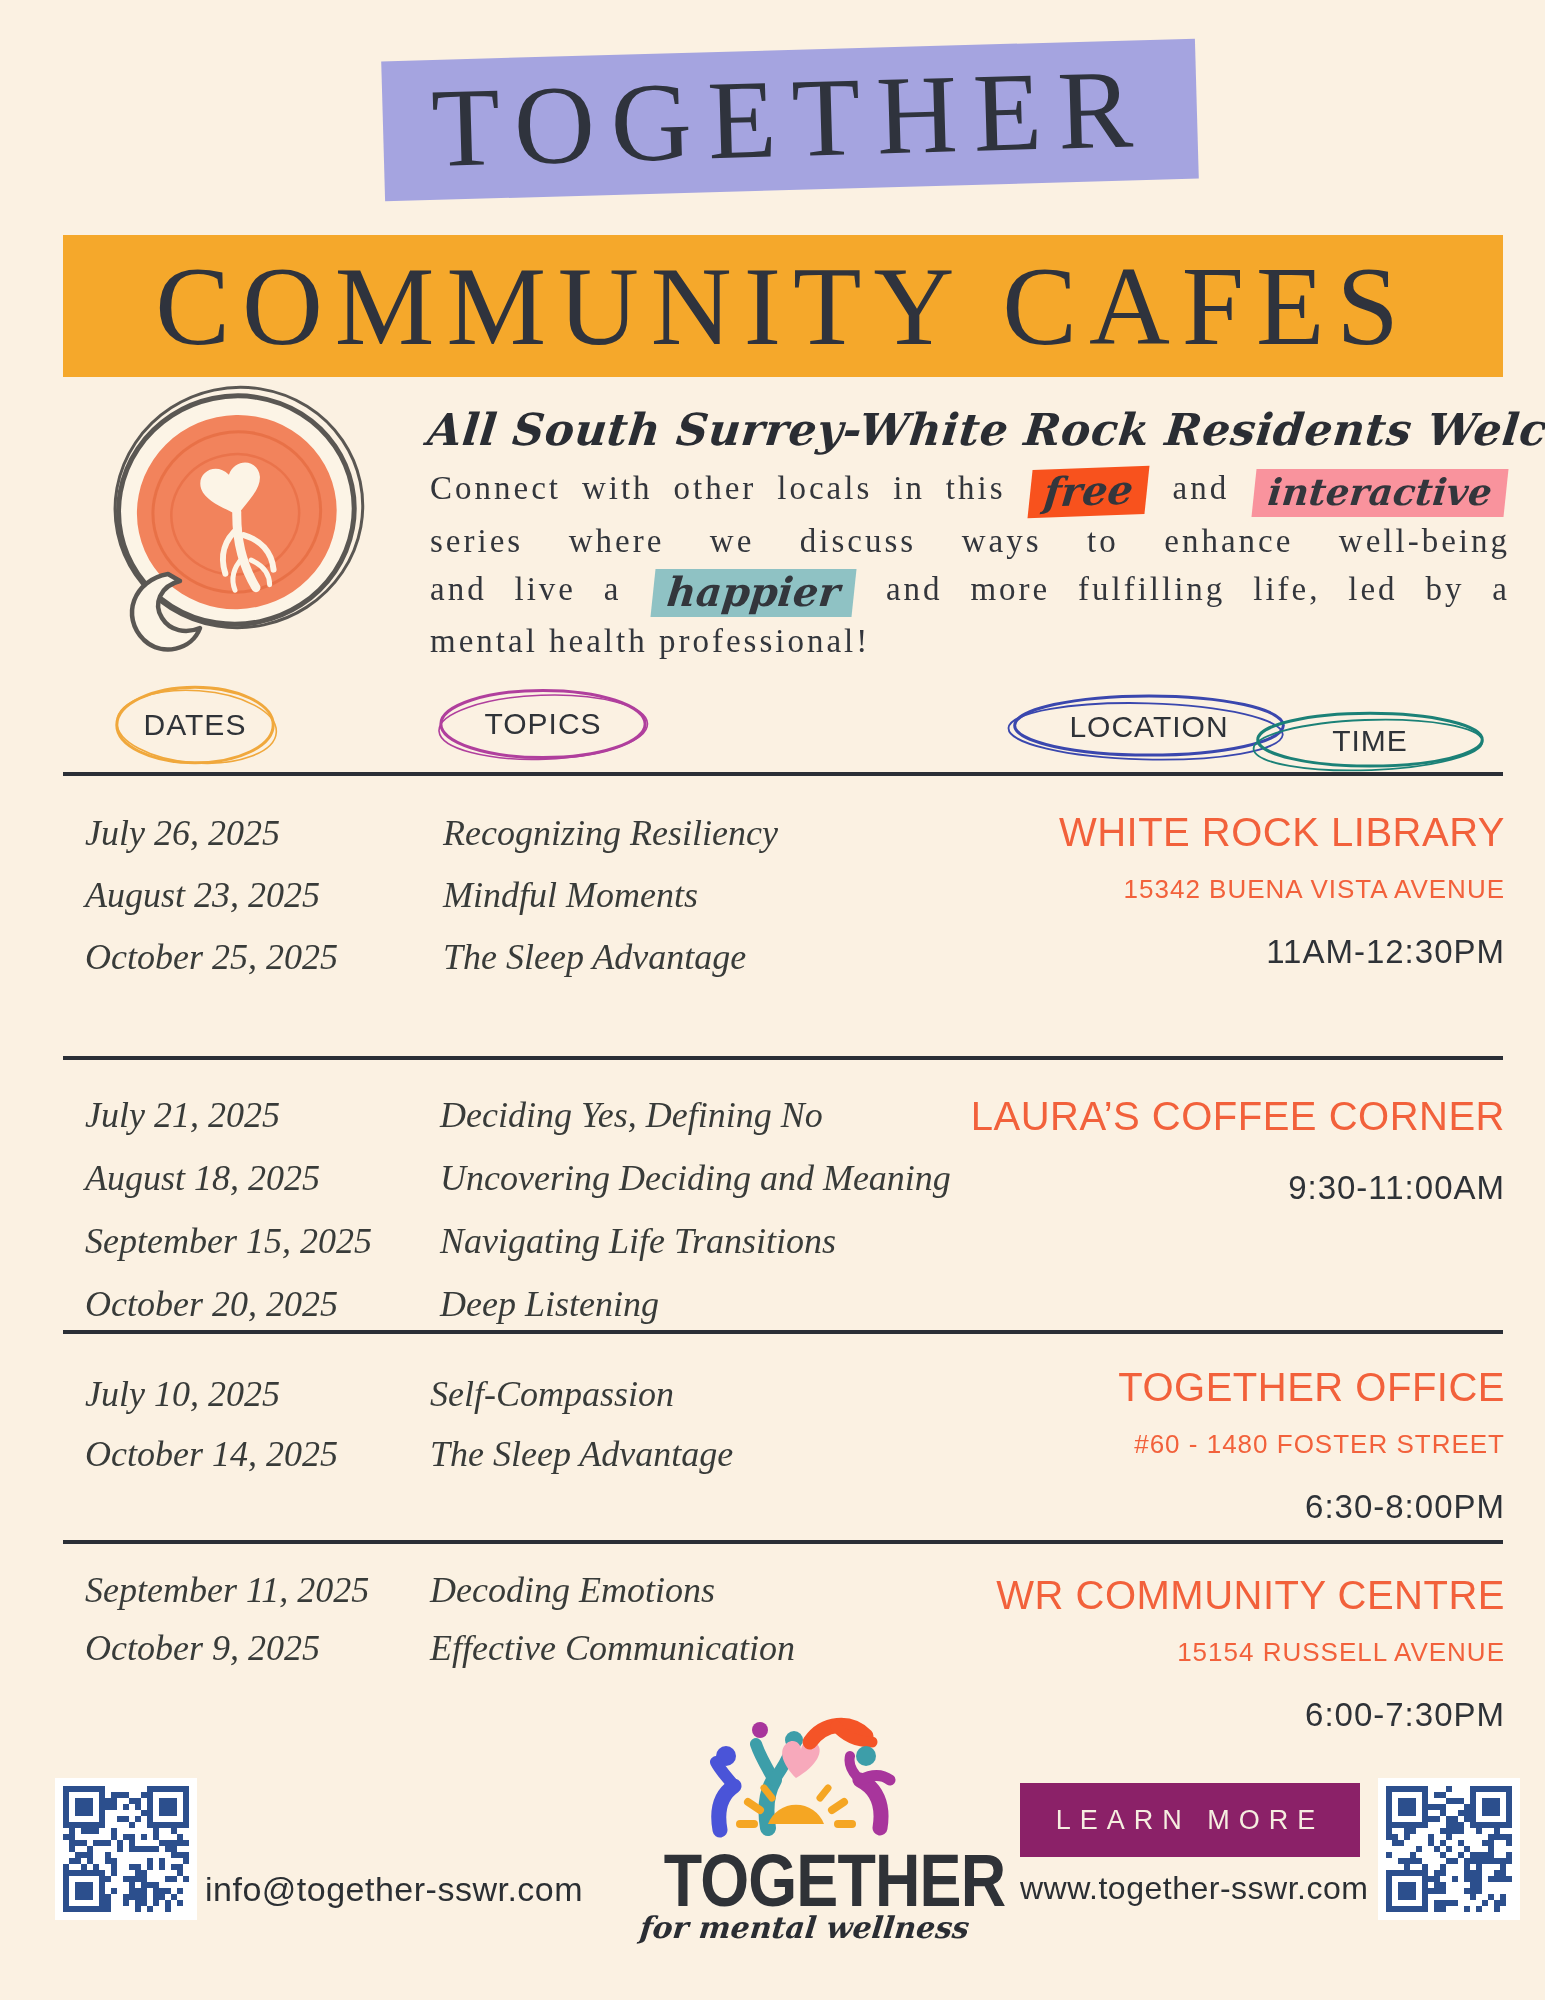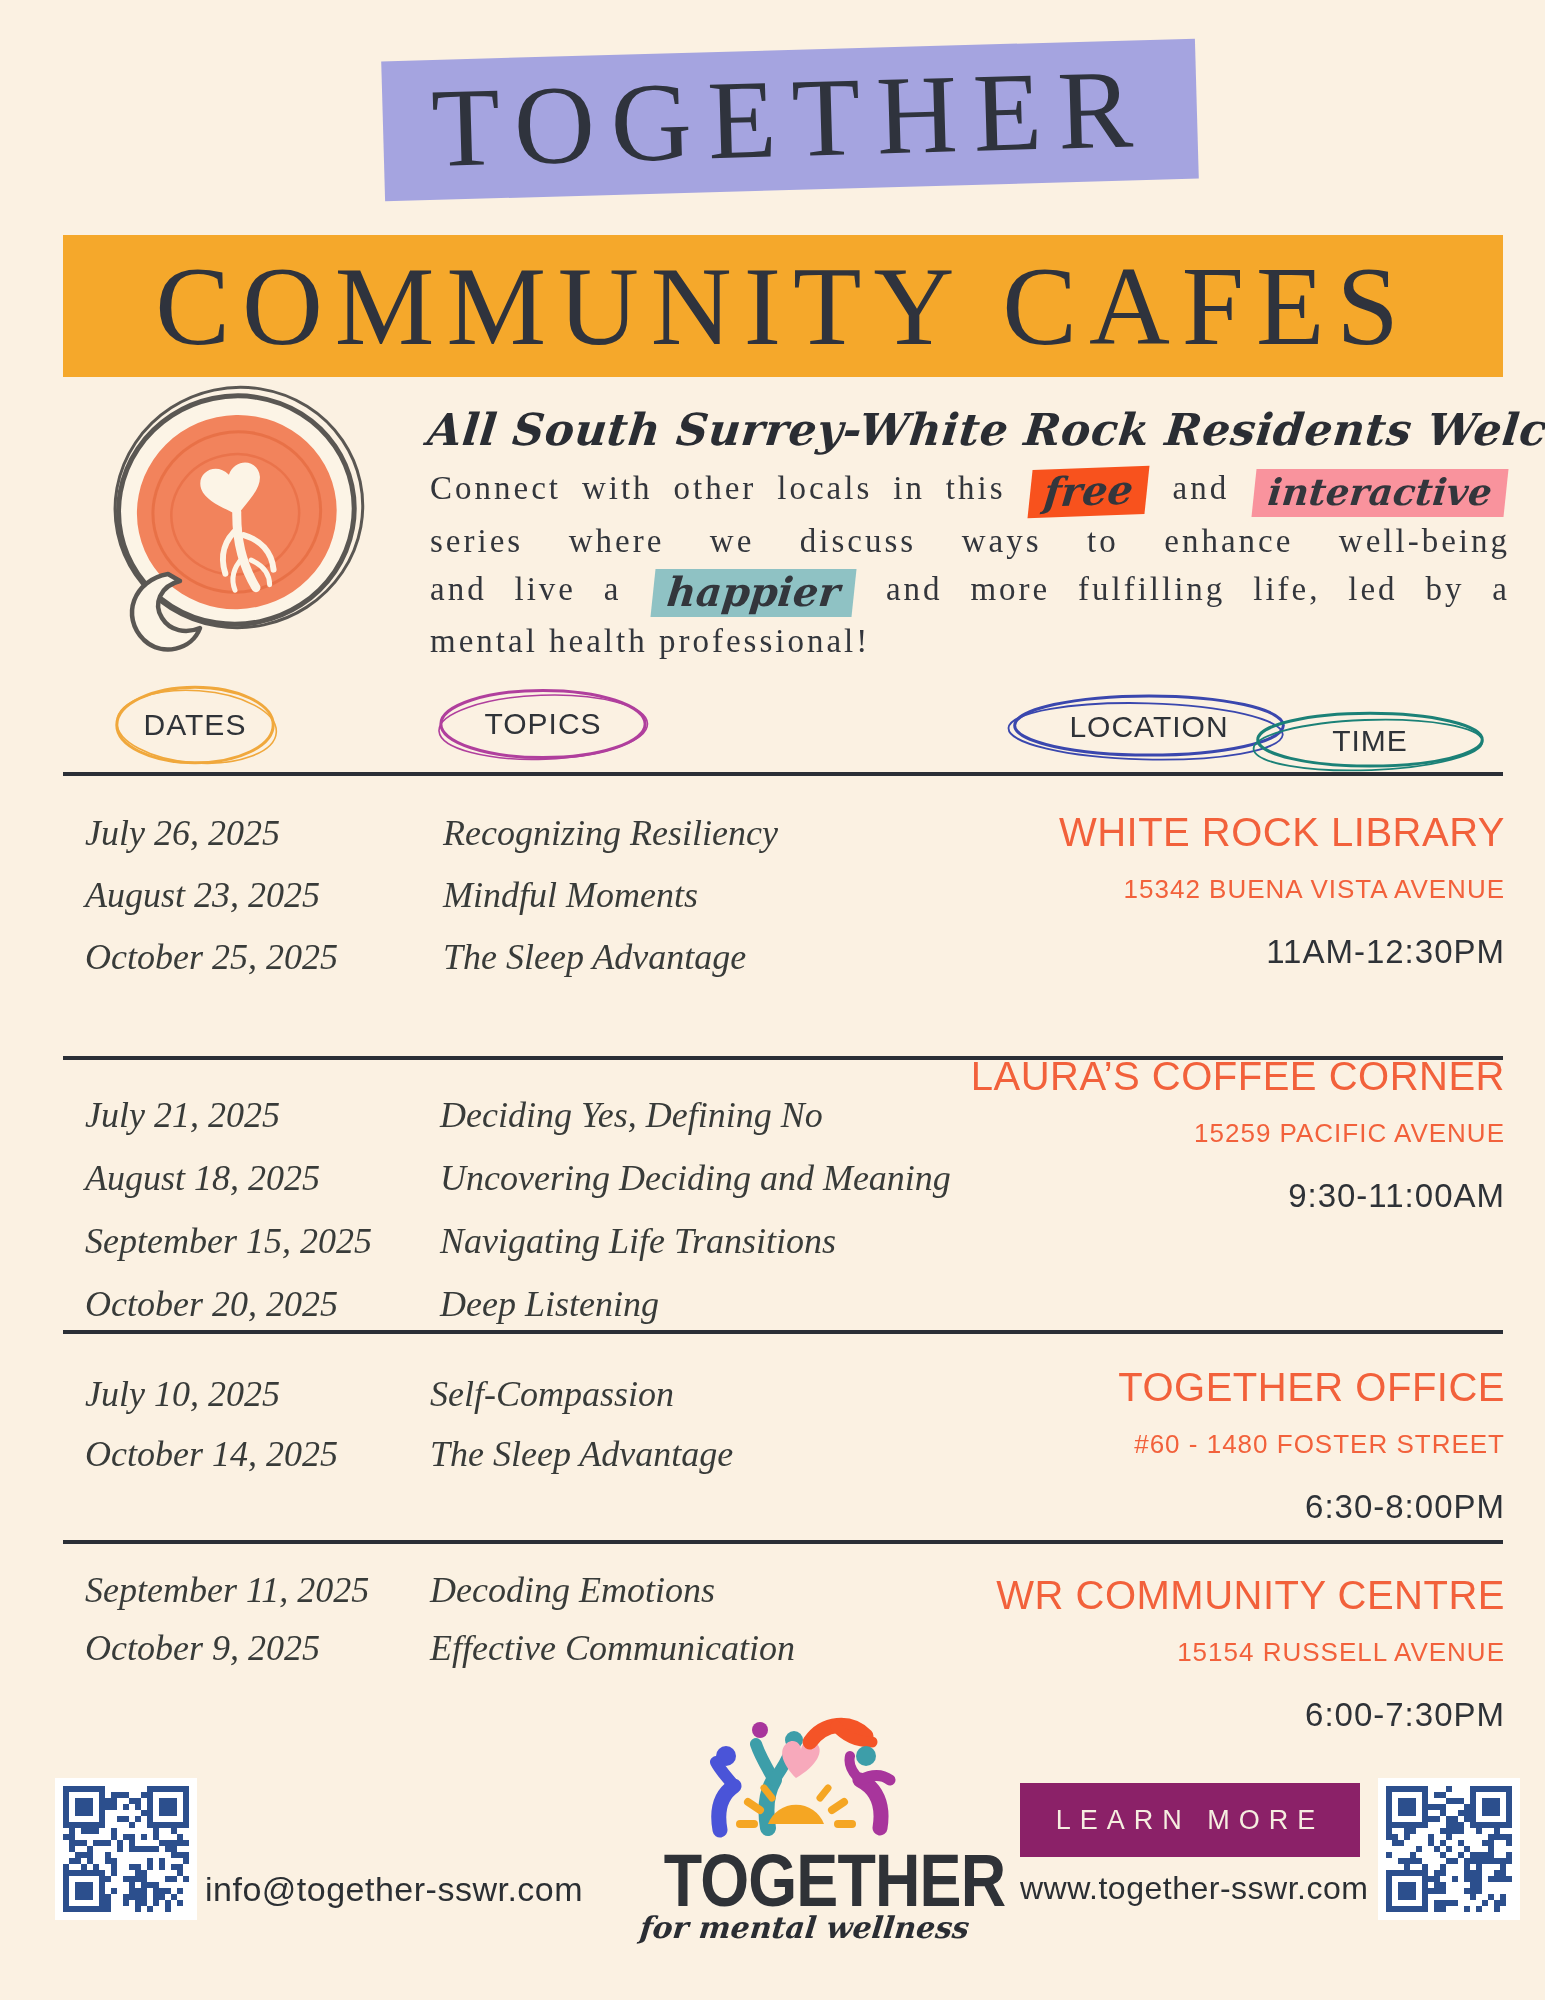--- a/index.html
+++ b/index.html
@@ -197,23 +197,22 @@
     <div class="cell">August 18, 2025</div>
     <div class="cell">September 15, 2025</div>
     <div class="cell">October 20, 2025</div>
   </div>
   <div class="col rh63" style="left:440px;top:1094px;">
     <div class="cell">Deciding Yes, Defining No</div>
     <div class="cell">Uncovering Deciding and Meaning</div>
     <div class="cell">Navigating Life Transitions</div>
     <div class="cell">Deep Listening</div>
   </div>
-  <div class="loc" style="top:1052px;">
+  <div class="loc" style="top:1092px;">
     <div class="loc-title">LAURA’S COFFEE CORNER</div>
-    <div class="loc-address">15259 PACIFIC AVENUE</div>
     <div class="loc-time">9:30-11:00AM</div>
   </div>
 
   <div class="col rh60" style="left:85px;top:1373px;">
     <div class="cell">July 10, 2025</div>
     <div class="cell">October 14, 2025</div>
   </div>
   <div class="col rh60" style="left:430px;top:1373px;">
     <div class="cell">Self-Compassion</div>
     <div class="cell">The Sleep Advantage</div>

